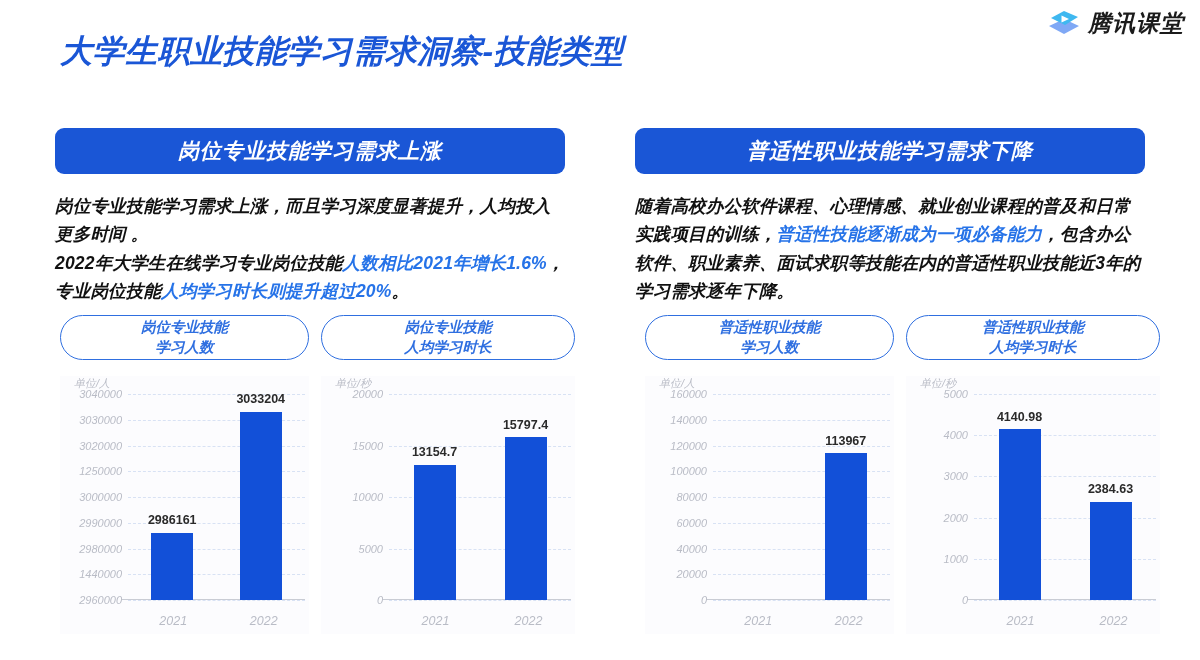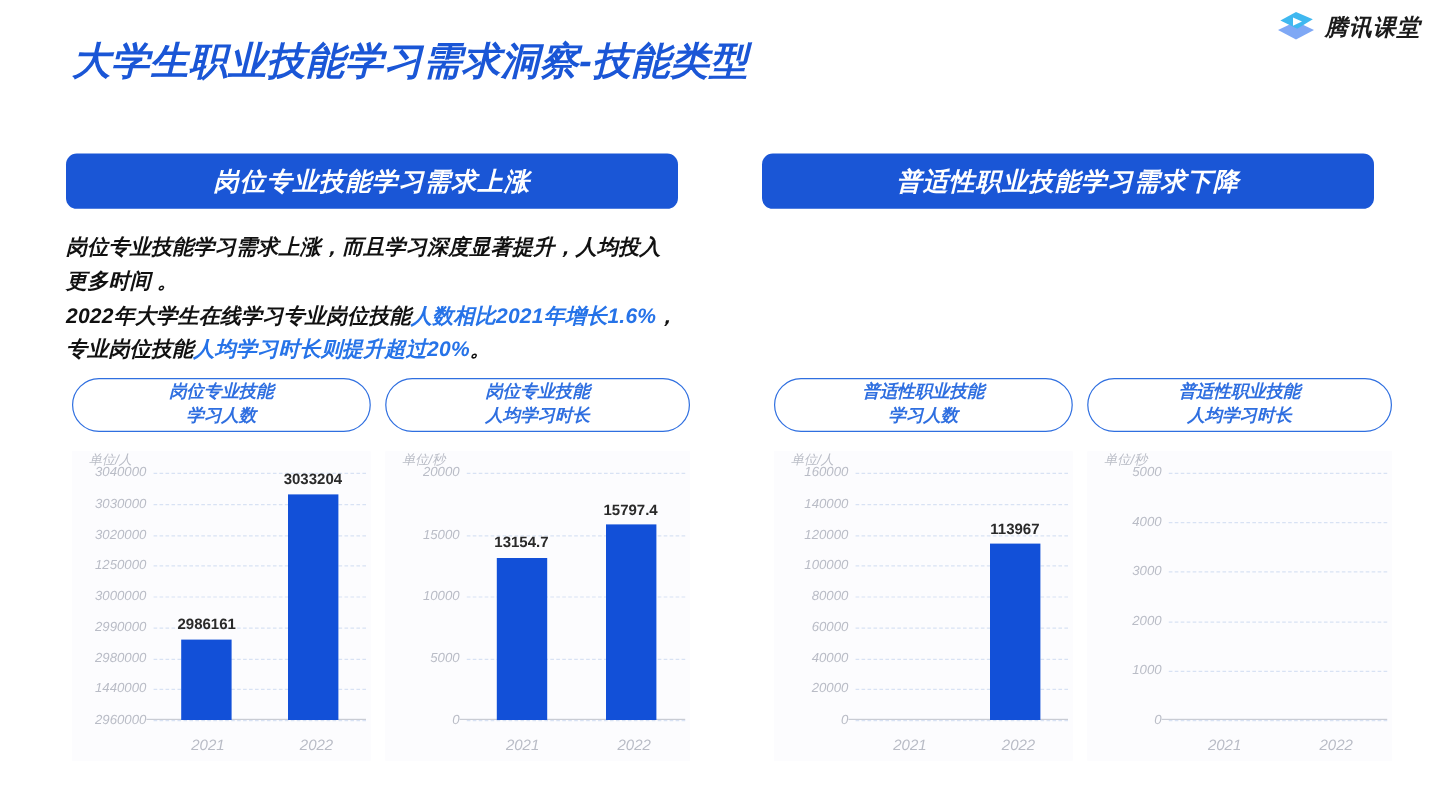--- a/index.html
+++ b/index.html
@@ -13,21 +13,21 @@
   .page { position: relative; width: 1200px; height: 660px; background: #fff; }
 
   
   .logo {
     position: absolute; top: 8px; right: 16px;
     display: flex; align-items: center; gap: 7px;
   }
   .logo-mark { position: relative; width: 34px; height: 30px; }
   .logo-mark svg { display: block; }
   .logo-text {
-    font-size: 19px; font-weight: 700; color: #1b1b1b;
+    font-size: 23px; font-weight: 700; color: #1b1b1b;
     letter-spacing: 1px; font-style: italic;
   }
 
   
   .page-title {
     position: absolute; left: 60px; top: 30px;
     font-size: 32px; font-weight: 700; font-style: italic;
     color: #1a56d6; letter-spacing: 0.5px; white-space: nowrap;
   }
 
@@ -135,20 +135,23 @@
   <div class="panel left">
     <div class="panel-header">岗位专业技能学习需求上涨</div>
     <div class="panel-body">
         <p><span>岗位专业技能学习需求上涨，而且学习深度显著提升，人均投入更多时间 。</span></p>
         <p><span>2022年大学生在线学习专业岗位技能</span><span class="hl">人数相比2021年增长1.6%</span><span>，专业岗位技能</span><span class="hl">人均学习时长则提升超过20%</span><span>。</span></p>
       </div>
   </div>
 
   <div class="panel right">
     <div class="panel-header">普适性职业技能学习需求下降</div>
+    <div class="panel-body">
+        <p><span>随着高校办公软件课程、心理情感、就业创业课程的普及和日常实践项目的训练，</span><span class="hl">普适性技能逐渐成为一项必备能力</span><span>，包含办公软件、职业素养、面试求职等技能在内的普适性职业技能近3年的学习需求逐年下降。</span></p>
+      </div>
   </div>
 
   <div class="charts left">
     <div class="chart-card">
       <div class="pill">
         <span>岗位专业技能</span>
         <span>学习人数</span>
       </div>
       <div class="chart-area">
         <div class="unit-label">单位/人</div>
@@ -296,20 +299,30 @@
             <div class="ytick" style="top: 80%;">1000</div>
             <div class="gridline" style="top: 60%;"></div>
             <div class="ytick" style="top: 60%;">2000</div>
             <div class="gridline" style="top: 40%;"></div>
             <div class="ytick" style="top: 40%;">3000</div>
             <div class="gridline" style="top: 20%;"></div>
             <div class="ytick" style="top: 20%;">4000</div>
             <div class="gridline" style="top: 0%;"></div>
             <div class="ytick" style="top: 0%;">5000</div>
             <div class="axis-line"></div>
+            <div class="bars">
+              <div class="bar-slot" style="left: 0%; width: 50%;">
+                <div class="bar" style="height: 82.8196%; background: rgb(18, 80, 216);"></div>
+                <div class="bar-label" style="bottom: calc(82.8196% + 5px);">4140.98</div>
+              </div>
+              <div class="bar-slot" style="left: 50%; width: 50%;">
+                <div class="bar" style="height: 47.6926%; background: rgb(18, 80, 216);"></div>
+                <div class="bar-label" style="bottom: calc(47.6926% + 5px);">2384.63</div>
+              </div>
+            </div>
           </div>
       <div class="xticks">
             <div class="xtick-slot" style="left: 0%; width: 50%;">
               <div class="xtick">2021</div>
             </div>
             <div class="xtick-slot" style="left: 50%; width: 50%;">
               <div class="xtick">2022</div>
             </div>
           </div>
         </div>

